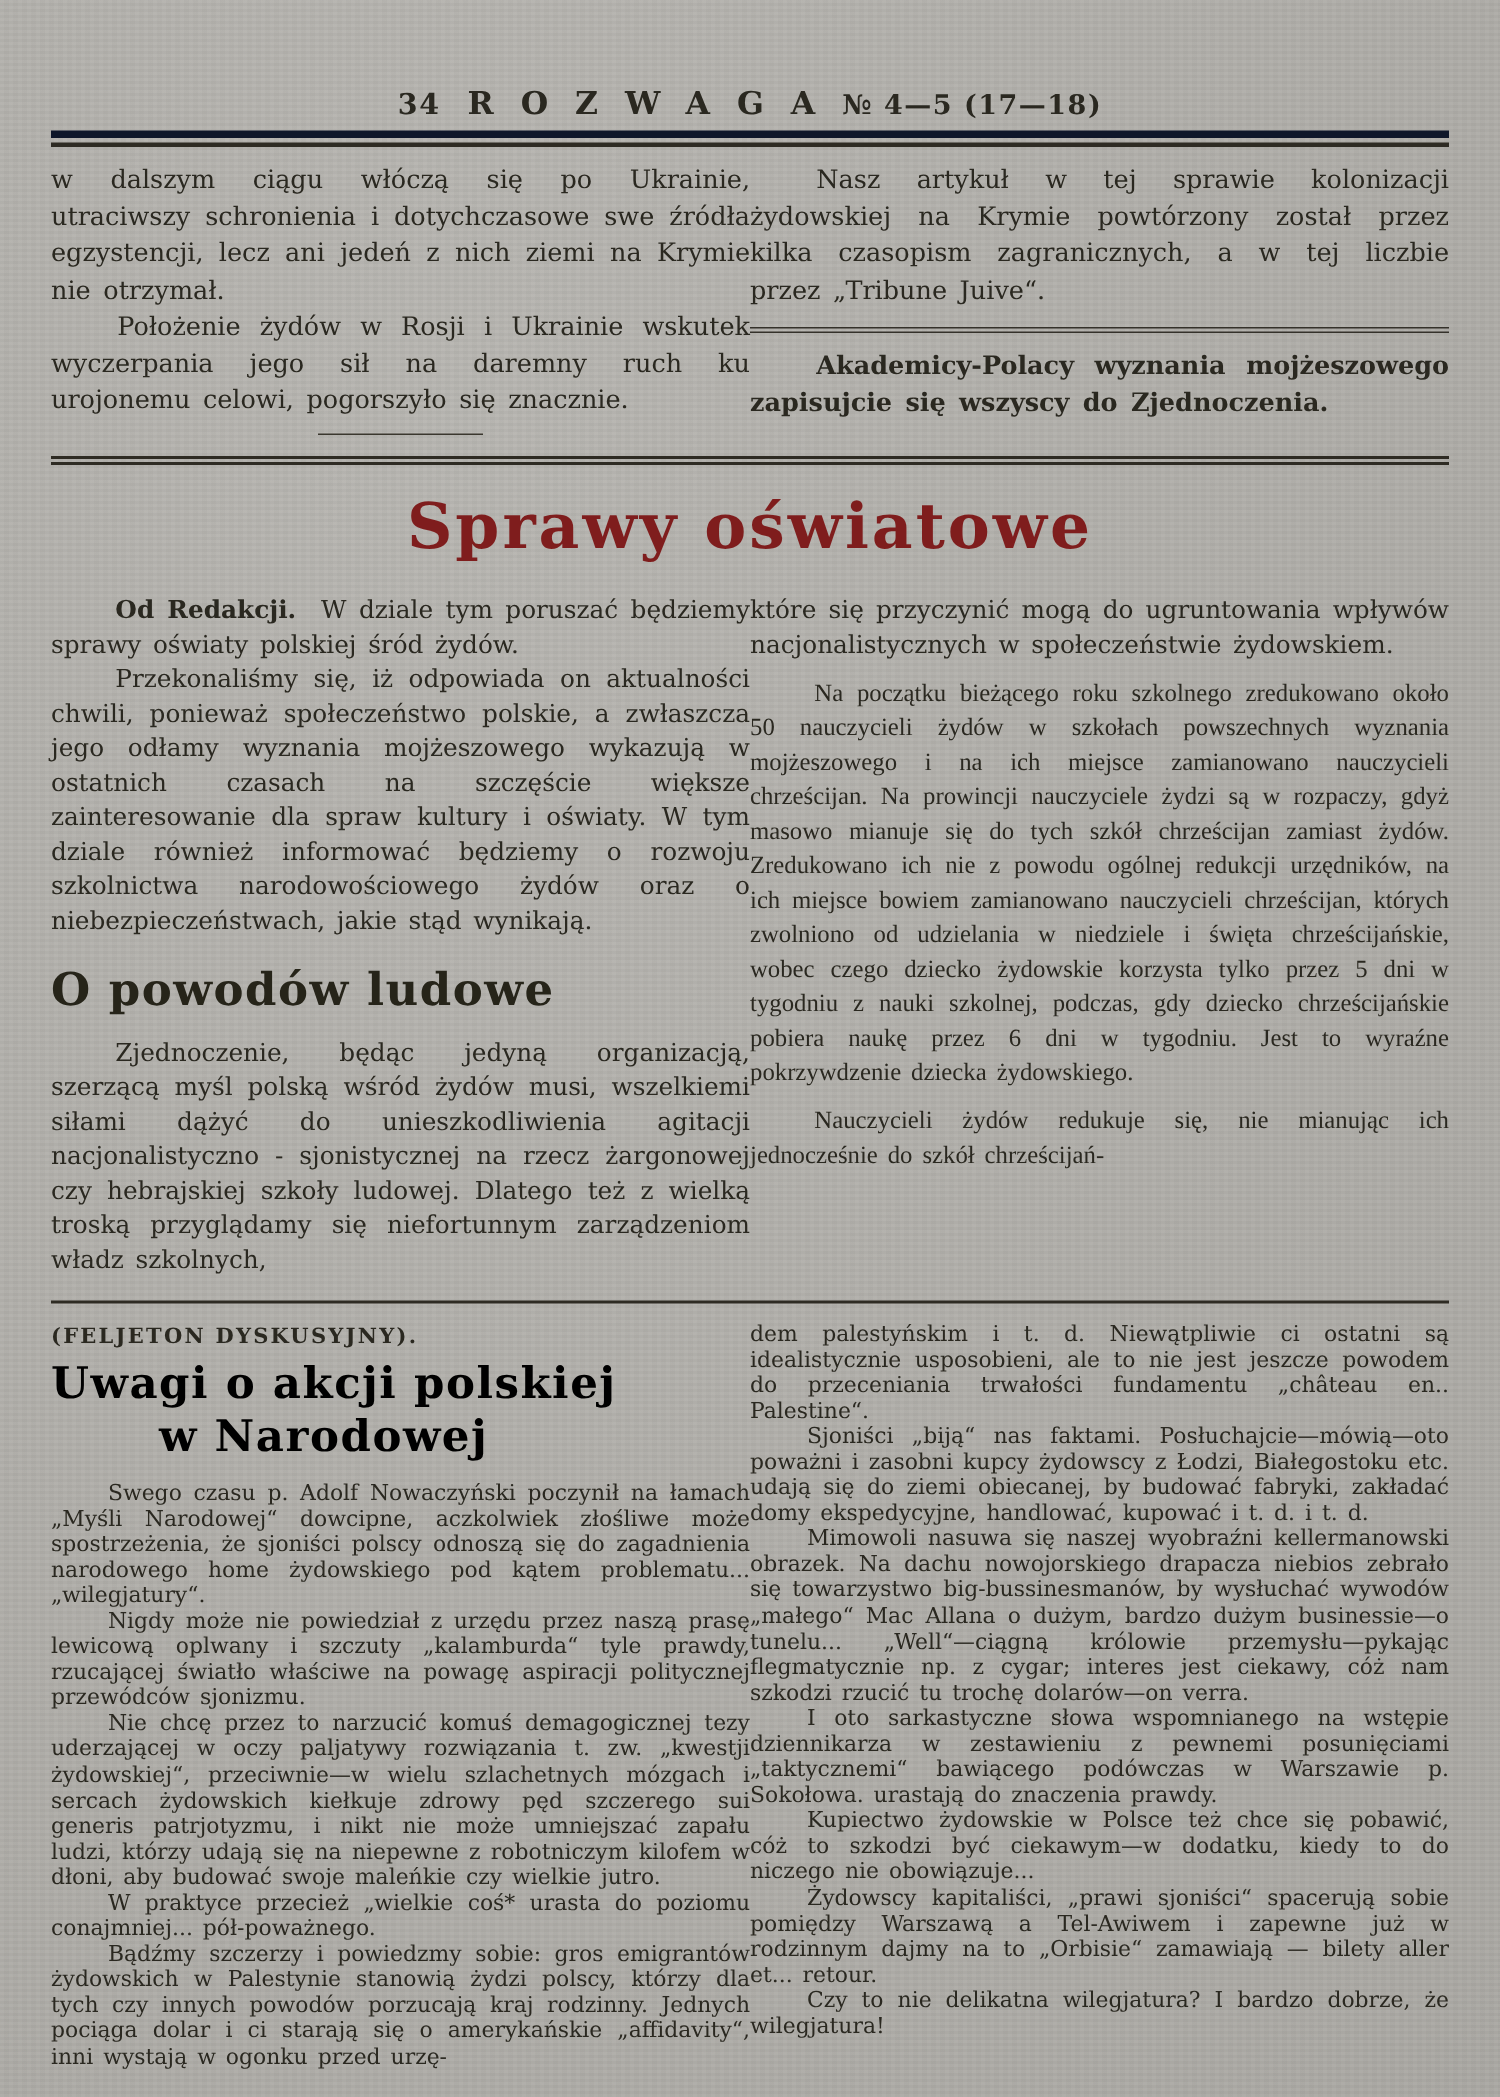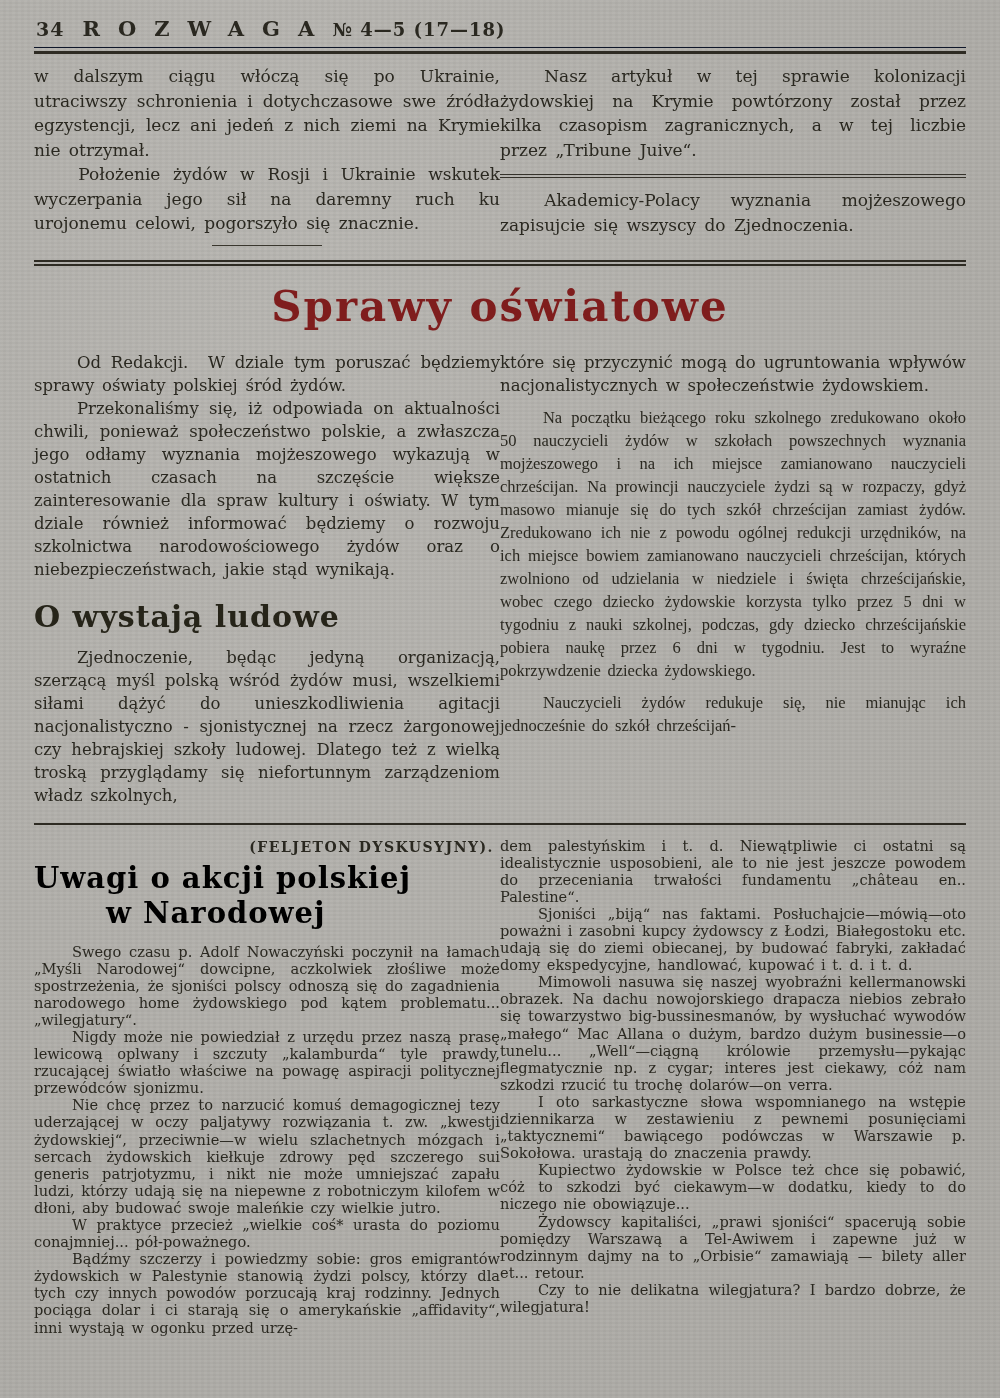--- a/index.html
+++ b/index.html
@@ -11,59 +11,60 @@
       repeating-linear-gradient(90deg, rgba(255,255,255,0.015) 0 3px, rgba(0,0,0,0.015) 3px 6px),
       radial-gradient(ellipse at 30% 20%, rgba(255,255,255,0.06), rgba(0,0,0,0.05));
     font-family: "DejaVu Serif", "Liberation Serif", serif;
     color: #2a2820;
     overflow: hidden;
   }
   .page { padding: 12px 34px 0 34px; }
 
   
   .masthead-row {
-    display: flex; justify-content: flex-start; align-items: baseline;
+    display: flex; justify-content: center; align-items: baseline;
     padding: 4px 2px 6px 2px;
-    border-bottom: 1px solid #0f172a;
+    border-bottom: 5px solid #0f172a;
+    margin-top: 40px;
   }
   .page-num { font-size: 19px; font-weight: bold; letter-spacing: 1px; }
   .mast-title {
     font-size: 21px; font-weight: bold; letter-spacing: 18px;
     padding-left: 18px; text-align: center;
   }
   .issue-num { font-size: 18px; font-weight: bold; letter-spacing: 1px; }
   .rule-heavy { border: 0; border-top: 3px solid #2e2b23; margin: 3px 0 0 0; }
 
   
   .cols { display: grid; grid-template-columns: 1fr 1fr; }
   p { margin: 0; text-align: justify; }
   .body-lg { font-size: 17px;   line-height: 24.5px; word-spacing: 3px;   }
   .body-md { font-size: 16.5px; line-height: 23px;   word-spacing: 2.5px; }
   .body-sm { font-size: 14.6px; line-height: 17.1px; word-spacing: 2px;   }
   .ind { text-indent: 2.6em; }
   .gap-half { margin-top: 9px; font-family: Liberation Serif, serif; }
-  .bold { font-weight: normal; }
+  .bold { font-weight: bold; }
 
   
   .rule-short { border: 0; border-top: 1px solid #3a372e; width: 110px; margin: 9px auto 0 auto; }
   .rule-double-col { height: 2px; border-top: 1px solid #34312a; border-bottom: 1px solid #34312a; margin: 12px 0 10px 0; }
   .rule-double-wide { height: 2px; border-top: 2px solid #2e2b23; border-bottom: 2px solid #2e2b23; margin: 14px 0 0 0; }
   .rule-single-wide { border: 0; border-top: 2px solid #2e2b23; margin: 16px 0 0 0; }
 
   
   .section-title {
     text-align: center; font-size: 42px; font-weight: bold;
     letter-spacing: 2px; margin: 16px 0 20px 0; color: #7f1d1d;
   }
   .sub-heading {
     font-size: 30px; font-weight: bold; letter-spacing: 1px;
     margin: 18px 0 12px 0; color: #262419;
   }
   .feljeton-kicker {
-    text-align: right; font-size: 14px; font-weight: bold;
+    font-size: 14px; font-weight: bold;
     letter-spacing: 1.5px; margin: 2px 6px 6px 0;
   }
   .feljeton-title {
     font-size: 29px; font-weight: bold; line-height: 35px;
     letter-spacing: 1px; margin: 0 0 12px 0; color: #000000;
   }
   .feljeton-title .line2 { display: block; padding-left: 72px; }
 
   .intro-row { margin-top: 10px; }
   .mid-row { margin-top: 11px; }
@@ -95,21 +96,21 @@
   </div>
 
   <div class="rule-double-wide"></div>
   <h1 class="section-title">Sprawy oświatowe</h1>
 
   <div class="cols mid-row">
     <div>
       <p class="body-md ind"><span class="bold">Od Redakcji.</span>&nbsp;
         <span>W dziale tym poruszać będziemy sprawy oświaty polskiej śród żydów.</span></p>
       <p class="body-md ind">Przekonaliśmy się, iż odpowiada on aktualności chwili, ponieważ społeczeństwo polskie, a zwłaszcza jego odłamy wyznania mojżeszowego wykazują w ostatnich czasach na szczęście większe zainteresowanie dla spraw kultury i oświaty. W tym dziale również informować będziemy o rozwoju szkolnictwa narodowościowego żydów oraz o niebezpieczeństwach, jakie stąd wynikają.</p>
-      <h2 class="sub-heading">O wystają ludowe</h2>
+      <h2 class="sub-heading">O powodów ludowe</h2>
       <p class="body-md ind">Zjednoczenie, będąc jedyną organizacją, szerzącą myśl polską wśród żydów musi, wszelkiemi siłami dążyć do unieszkodliwienia agitacji nacjonalistyczno - sjonistycznej na rzecz żargonowej czy hebrajskiej szkoły ludowej. Dlatego też z wielką troską przyglądamy się niefortunnym zarządzeniom władz szkolnych,</p>
     </div>
     <div>
       <p class="body-md">które się przyczynić mogą do ugruntowania wpływów nacjonalistycznych w społeczeństwie żydowskiem.</p>
       <p class="body-md ind gap-half">Na początku bieżącego roku szkolnego zredukowano około 50 nauczycieli żydów w szkołach powszechnych wyznania mojżeszowego i na ich miejsce zamianowano nauczycieli chrześcijan. Na prowincji nauczyciele żydzi są w rozpaczy, gdyż masowo mianuje się do tych szkół chrześcijan zamiast żydów. Zredukowano ich nie z powodu ogólnej redukcji urzędników, na ich miejsce bowiem zamianowano nauczycieli chrześcijan, których zwolniono od udzielania w niedziele i święta chrześcijańskie, wobec czego dziecko żydowskie korzysta tylko przez 5 dni w tygodniu z nauki szkolnej, podczas, gdy dziecko chrześcijańskie pobiera naukę przez 6 dni w tygodniu. Jest to wyraźne pokrzywdzenie dziecka żydowskiego.</p>
       <p class="body-md ind gap-half">Nauczycieli żydów redukuje się, nie mianując ich jednocześnie do szkół chrześcijań-</p>
     </div>
   </div>
 
   <hr class="rule-single-wide">

